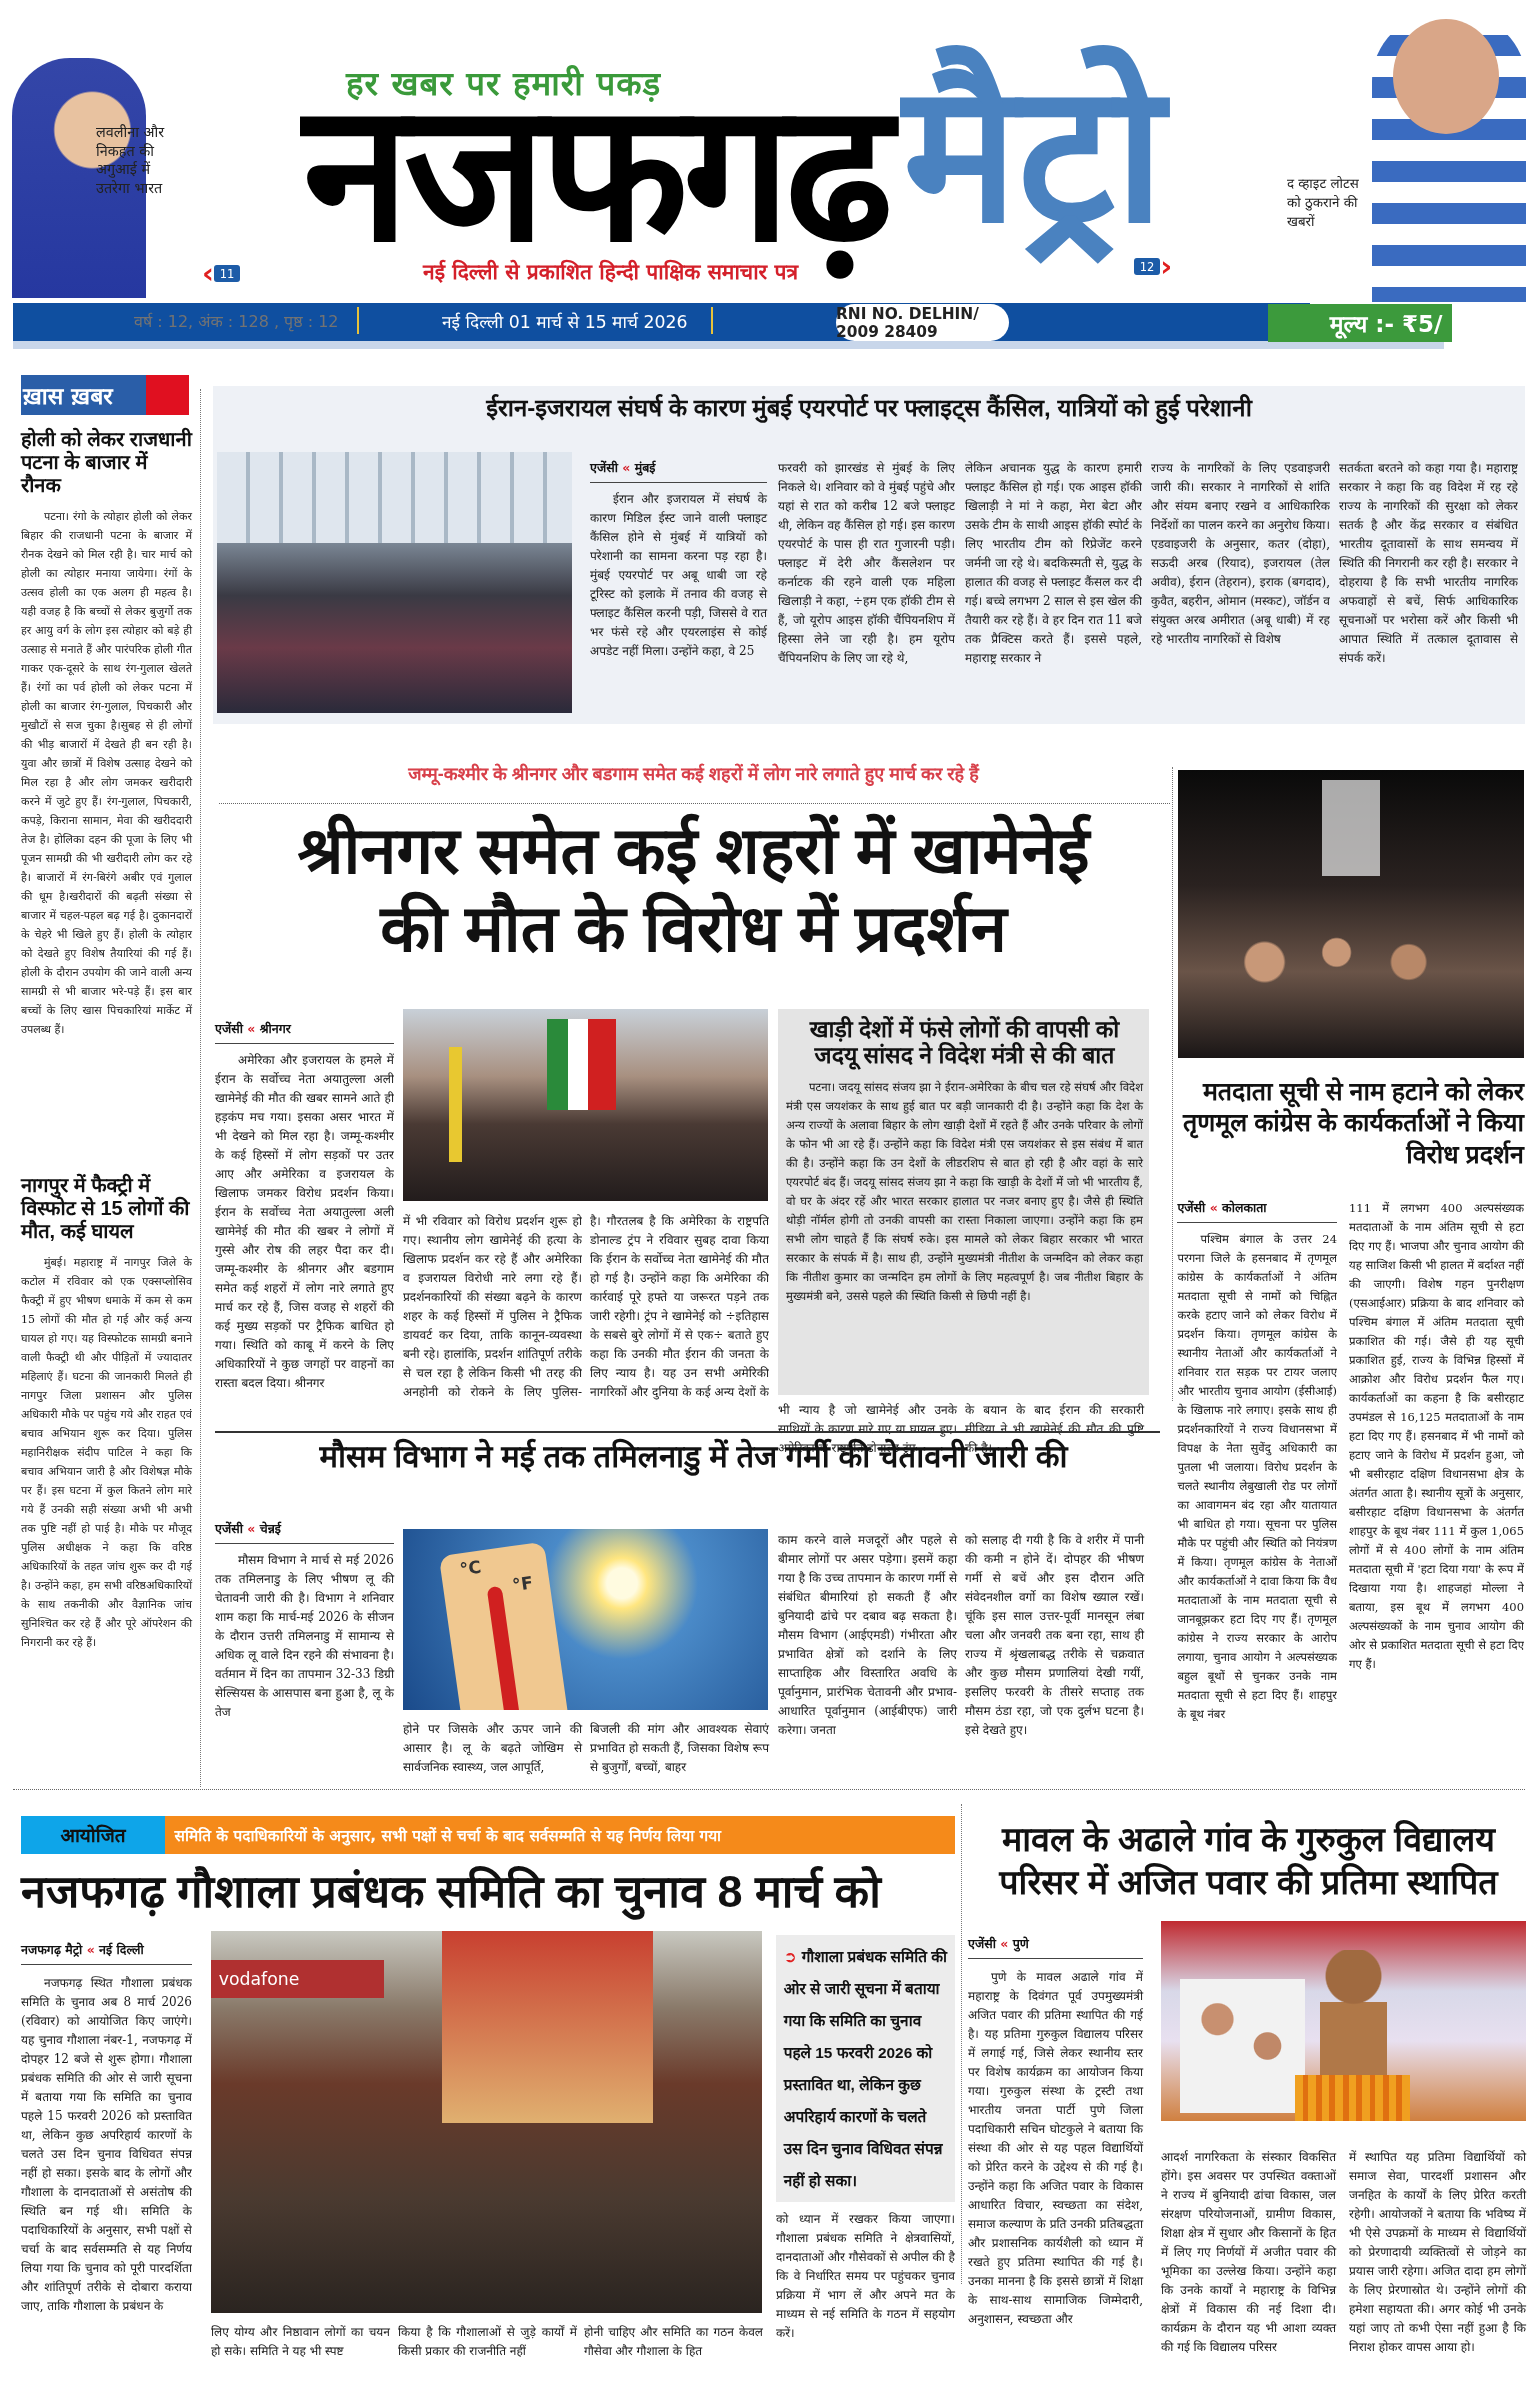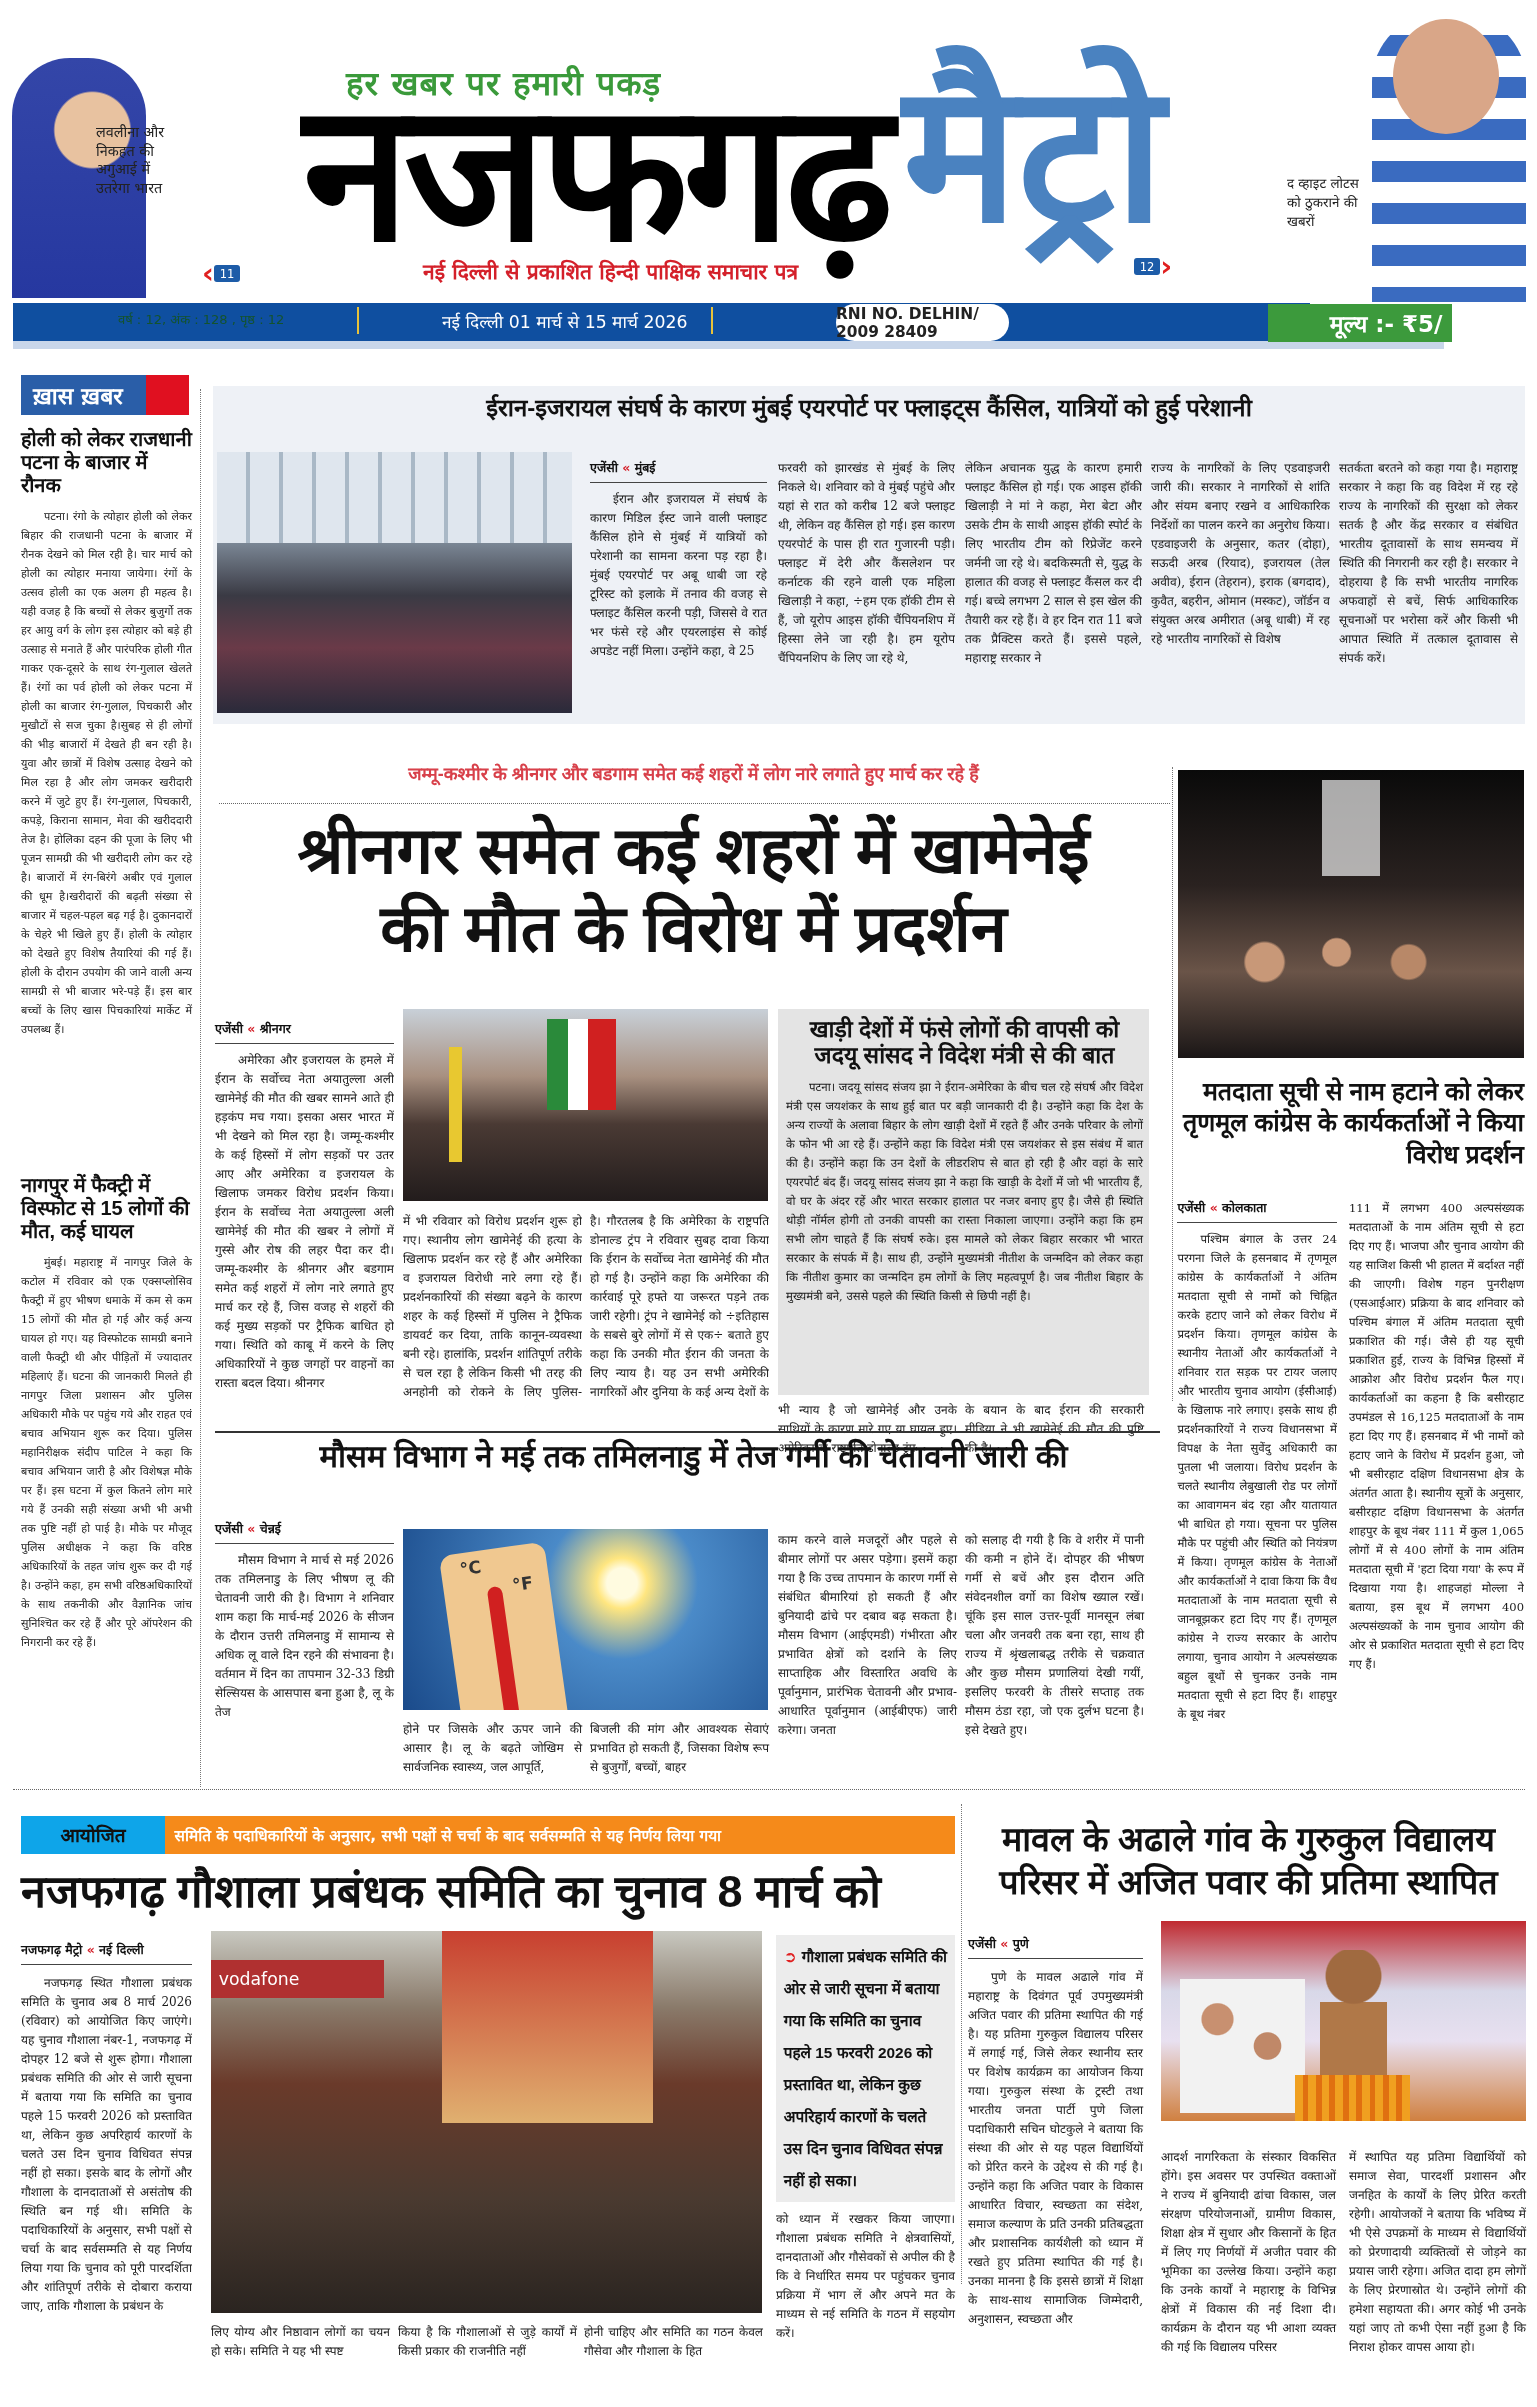--- a/index.html
+++ b/index.html
@@ -14,37 +14,37 @@
 .promo-left-img{left:11.5px;top:58px;width:134px;height:240px;background:radial-gradient(circle at 60% 30%,#e8c2a0 0 20%,transparent 21%),linear-gradient(#3446a8,#2638a0);border-radius:58px 58px 0 0}
 .promo-left-text{left:96px;top:123px;width:77px;font-size:14.4px;line-height:1.3;color:#222}
 .promo-right-img{left:1372px;top:14.4px;width:154px;height:288px;background:repeating-linear-gradient(180deg,#fff 0 21px,#3a6bc0 21px 42px);border-radius:67px 67px 0 0}
 .promo-right-face{left:1393px;top:19px;width:106px;height:115px;border-radius:50%;background:#d9a688}
 .promo-right-text{left:1287px;top:175px;width:86px;font-size:13.4px;line-height:1.4;color:#222}
 .arrow-badge{width:42px;height:29px;border-radius:3.8px;display:flex;align-items:center;justify-content:center}
 .arrow-badge .num{background:#1d5ca8;color:#fff;font-size:11.5px;padding:1.9px 5.8px;border-radius:2.9px}
 .arrow-badge .chev{color:#e02020;font-size:29px;font-weight:bold;line-height:1}
 .infobar{left:13.4px;top:303px;width:1297px;height:38px;background:#0f4fa0}
 .infobar-bottom{left:13.4px;top:341px;width:1431px;height:7.7px;background:#c8d6ea}
-.issue{left:118px;top:310px;font-size:13px;color:#14532d}
+.issue{left:134px;top:310px;font-size:16px;color:#737373}
 .dateline{left:442px;top:310px;font-size:17.3px;color:#fff}
 .rni{left:836px;top:304px;height:37px;width:173px;background:#fff;border-radius:19px;font-size:15.4px;font-weight:bold;color:#222;display:flex;align-items:center;justify-content:center}
 .sep{top:307px;width:1.9px;height:27px;background:#e8c23a}
 .price{left:1268px;top:304px;width:184px;height:38px;background:#3c9a3c;color:#fff;font-size:23px;font-weight:bold;display:flex;align-items:center;justify-content:flex-end;padding-right:9.6px}
 
 .body-text{font-family:"DejaVu Serif","Liberation Serif",serif;font-size:12px;line-height:19px;text-align:justify;color:#1a1a1a}
 .hl{font-family:"Liberation Sans","DejaVu Sans",sans-serif;font-weight:bold;color:#111;line-height:1.15}
 .dateline-tag{font-size:12.5px;font-weight:bold;border-bottom:1.9px solid #444;padding-bottom:5.8px}
 .dateline-tag .arr{color:#d4202a}
 .col{position:absolute}
 .vdots{position:absolute;border-left:1.9px dotted #777}
 .hr{position:absolute;height:1.9px;background:#333}
 .hdots{position:absolute;border-top:1.9px dotted #666}
 .photo{position:absolute;overflow:hidden}
 
-.khas{left:21px;top:375px;width:168px;height:40px;background:#2a5ea8;color:#fff;font-size:23px;font-weight:bold;display:flex;align-items:center;padding-left:12px}
+.khas{left:21px;top:375px;width:168px;height:40px;background:#2a5ea8;color:#fff;font-size:23px;font-weight:bold;display:flex;align-items:center;padding-left:2px}
 .khas-red{left:146px;top:375px;width:43px;height:40px;background:#e01020}
 </style>
 </head>
 <body>
 
 <div id="masthead">
   <div class="abs promo-left-img"></div>
   <div class="abs promo-left-text">लवलीना और निकहत की अगुआई में उतरेगा भारत</div>
   <div class="abs arrow-badge" style="left:200px;top:259px">
     <span class="chev">‹</span>

